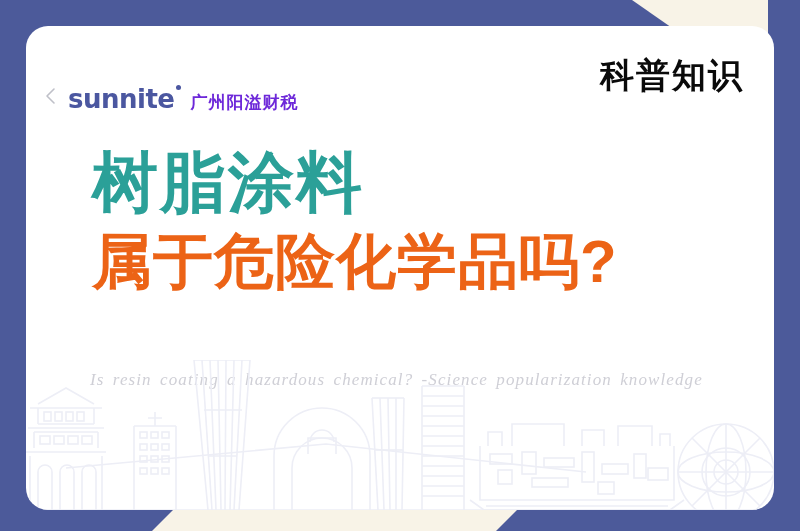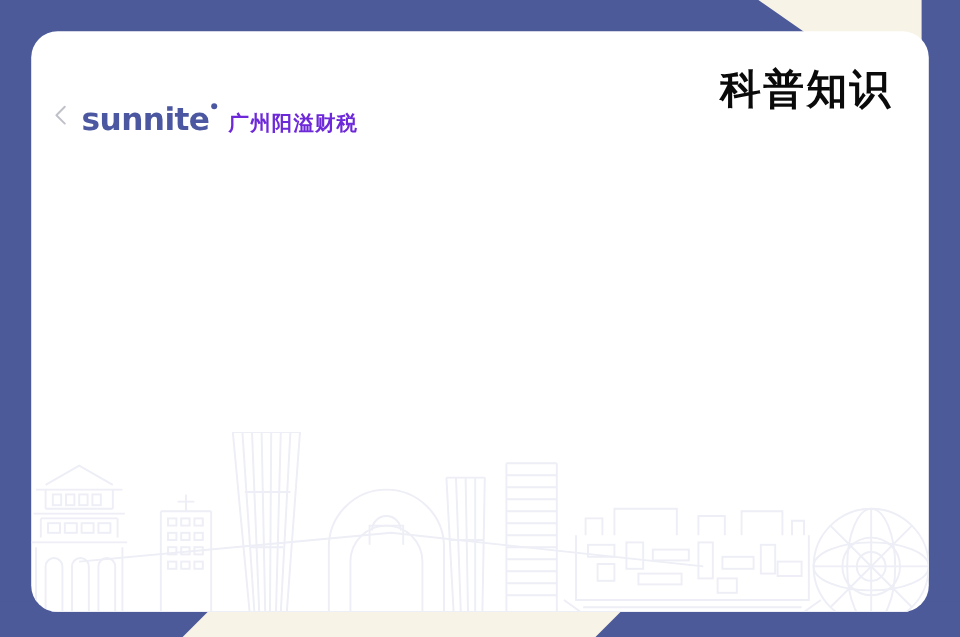--- a/index.html
+++ b/index.html
@@ -223,21 +223,26 @@
         <span class="logo-wrap">
           <span class="logo-text">sunnite</span>
           <span class="logo-dot"></span>
         </span>
         <span class="brand-cn">广州阳溢财税</span>
       </div>
     </div>
 
     <div id="kicker">科普知识</div>
 
-
+    <div id="title-block">
+      <div id="title-line1">树脂涂料</div>
+      <div id="title-line2">属于危险化学品吗?</div>
+    </div>
+
+    <div id="subtitle">Is resin coating a hazardous chemical? -Science popularization knowledge</div>
 
     <div id="skyline">
       <svg viewBox="0 0 748 150" preserveAspectRatio="none" aria-hidden="true">
         <g fill="none" stroke="#EDEEF6" stroke-width="1.6">
 
           <path d="M12 44 L40 28 L68 44"></path>
           <path d="M4 48 L76 48"></path>
           <path d="M12 48 L12 64 M68 48 L68 64"></path>
           <path d="M12 64 L68 64"></path>
           <rect x="18" y="52" width="7" height="9"></rect>

